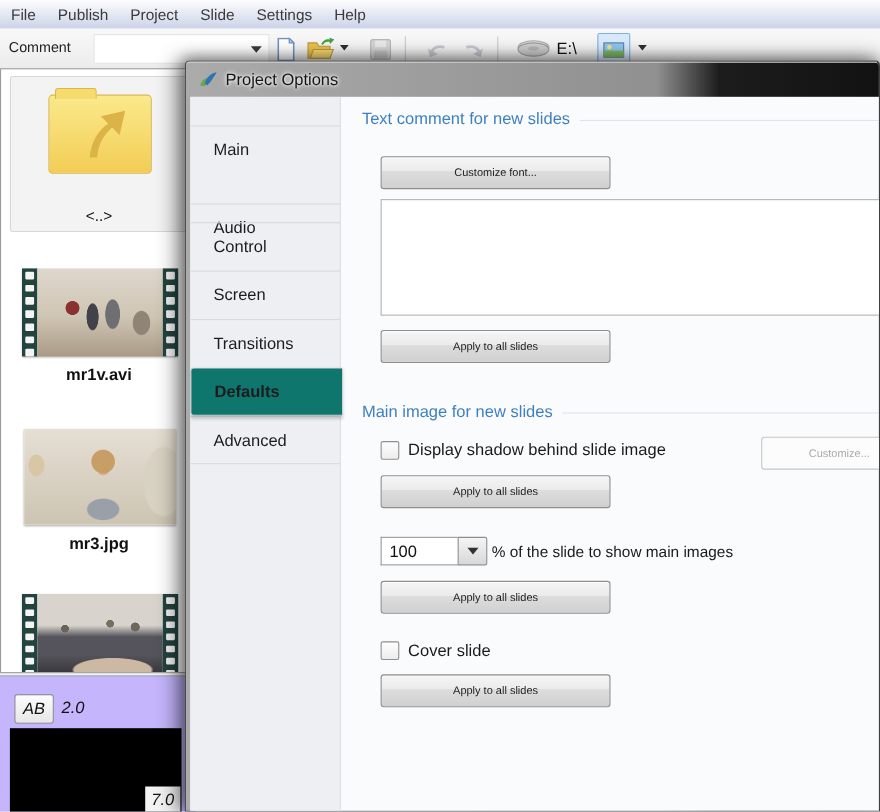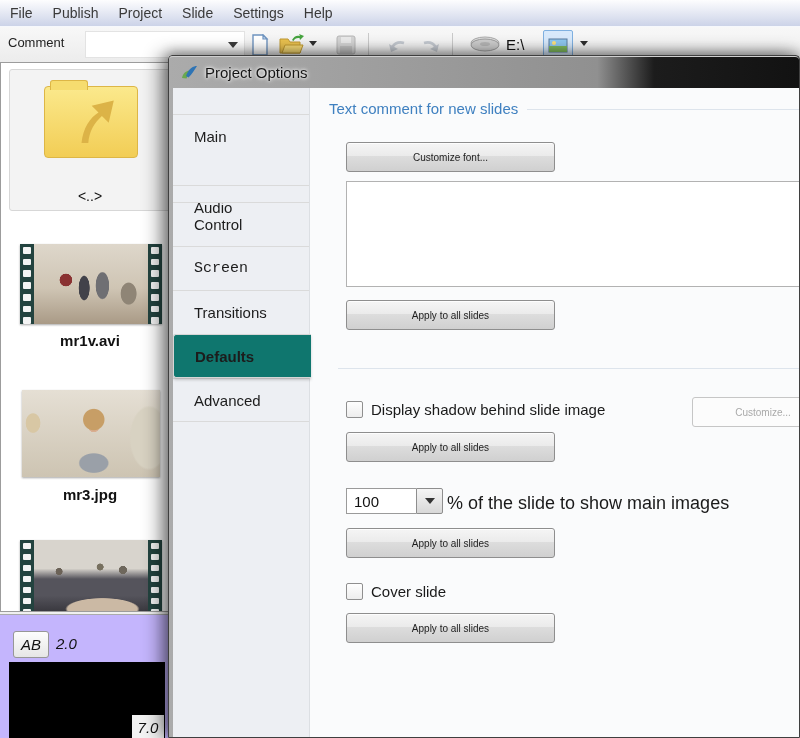--- a/index.html
+++ b/index.html
@@ -118,21 +118,21 @@
   .cb{width:15px;height:15px;border:1px solid #8f8f8f;border-radius:2px;
       background:linear-gradient(#fefefe,#ededed);}
   .pct-combo{position:absolute;left:36px;top:400px;height:26px;display:flex;}
   .pct-field{width:62px;background:#fff;border:1px solid #9a9a9a;border-right:none;
       display:flex;align-items:center;padding-left:7px;font-size:15px;color:#111;}
   .pct-drop{width:25px;border:1px solid #8e8e8e;border-radius:0 2px 2px 0;
       background:linear-gradient(#f5f5f5,#d8d8d8);display:flex;align-items:center;
       justify-content:center;}
   .pct-drop .car{width:0;height:0;border-left:5px solid transparent;
       border-right:5px solid transparent;border-top:6px solid #333;}
-  .pct-label{position:absolute;left:137px;top:405px;font-size:18px;color:#1a1a1a;}
+  .pct-label{position:absolute;left:137px;top:405px;font-size:14px;color:#1a1a1a;}
 </style>
 </head>
 <body>
 
 <div id="screen">
 
   <div class="menubar">
     <span class="menu-item">File</span>
     <span class="menu-item">Publish</span>
     <span class="menu-item">Project</span>
@@ -276,37 +276,38 @@
         <path d="M6 13 C9 5 13.5 3 17 3 C14 7.5 12 11.5 8.5 14.5 Z" fill="#2e74b5"></path>
       </svg>
       <span class="txt">Project Options</span>
     </div>
     <div class="dlg-body">
 
       <div class="tab-strip">
         <div class="tab" style="top:26px;">Main</div>
         <div class="tab" style="top:70px;margin-top:27px;">Audio</div>
         <div class="tab" style="top:114px;">Control</div>
-        <div class="tab" style="top:158px;font-family:Liberation Mono, monospace;">Screen</div>
+        <div class="tab" style="top:158px;">Screen</div>
         <div class="tab" style="top:202px;">Transitions</div>
         <div class="tab selected" style="top:246px;">Defaults</div>
         <div class="tab" style="top:290px;border-bottom:1px solid #dadada;">Advanced</div>
       </div>
 
       <div class="content">
 
         <div class="grp-header" style="left:19px;top:12px;">
           <span>Text comment for new slides</span>
           <span class="line"></span>
         </div>
         <div class="btn" style="left:36px;top:54px;">Customize font...</div>
         <textarea class="comment-box" style=""></textarea>
         <div class="btn" style="left:36px;top:212px;">Apply to all slides</div>
 
         <div class="grp-header" style="left:19px;top:278px;">
+          <span>Main image for new slides</span>
           <span class="line"></span>
         </div>
         <div class="cb-row" style="left:36px;top:313px;">
           <span class="cb"></span>
           <span>Display shadow behind slide image</span>
         </div>
         <div class="btn disabled" style="left:382px;top:309px;width:140px;">Customize...</div>
         <div class="btn" style="left:36px;top:344px;">Apply to all slides</div>
 
         <div class="pct-combo">

